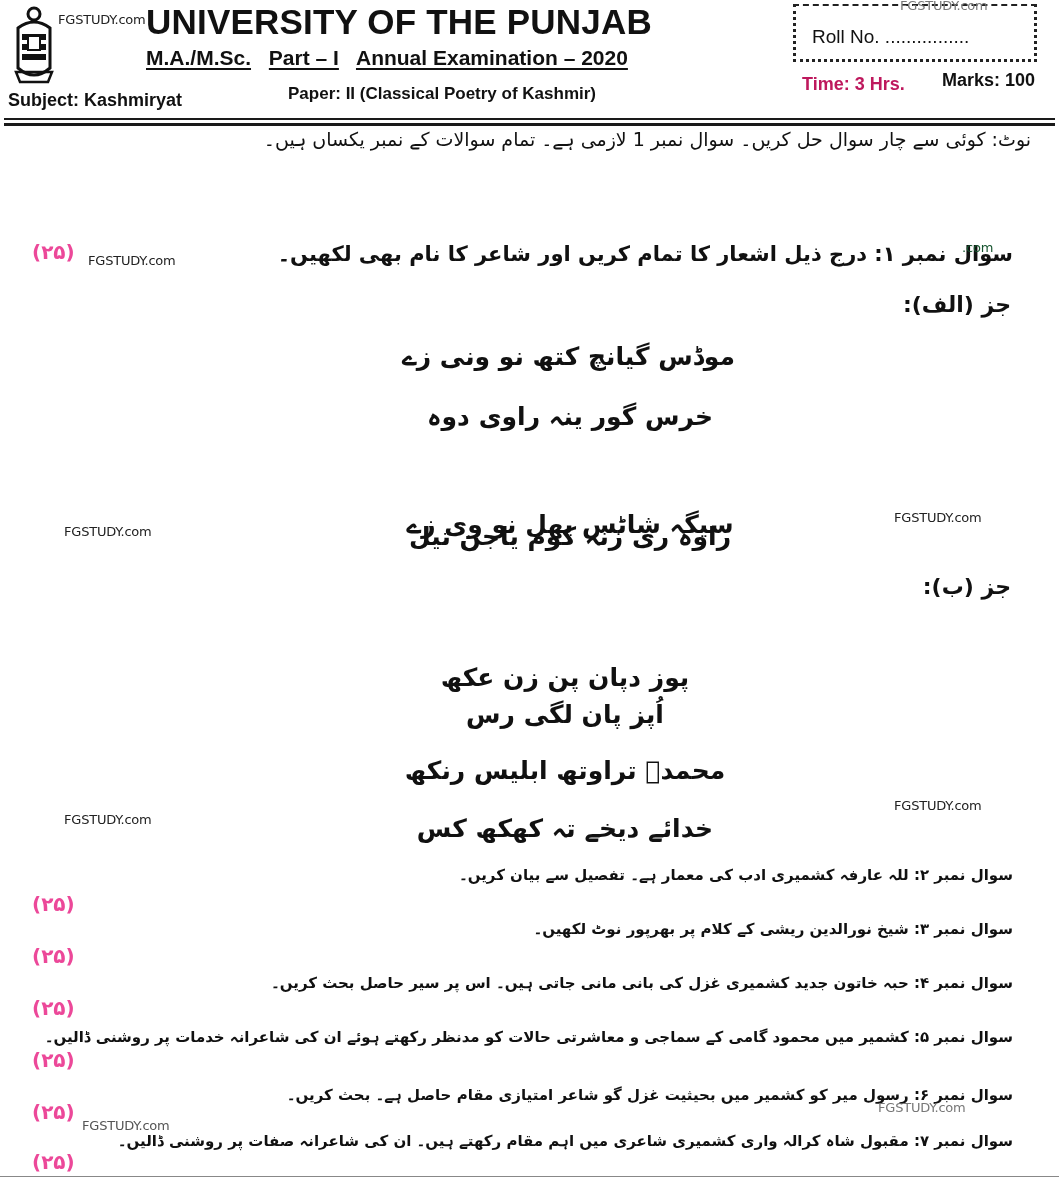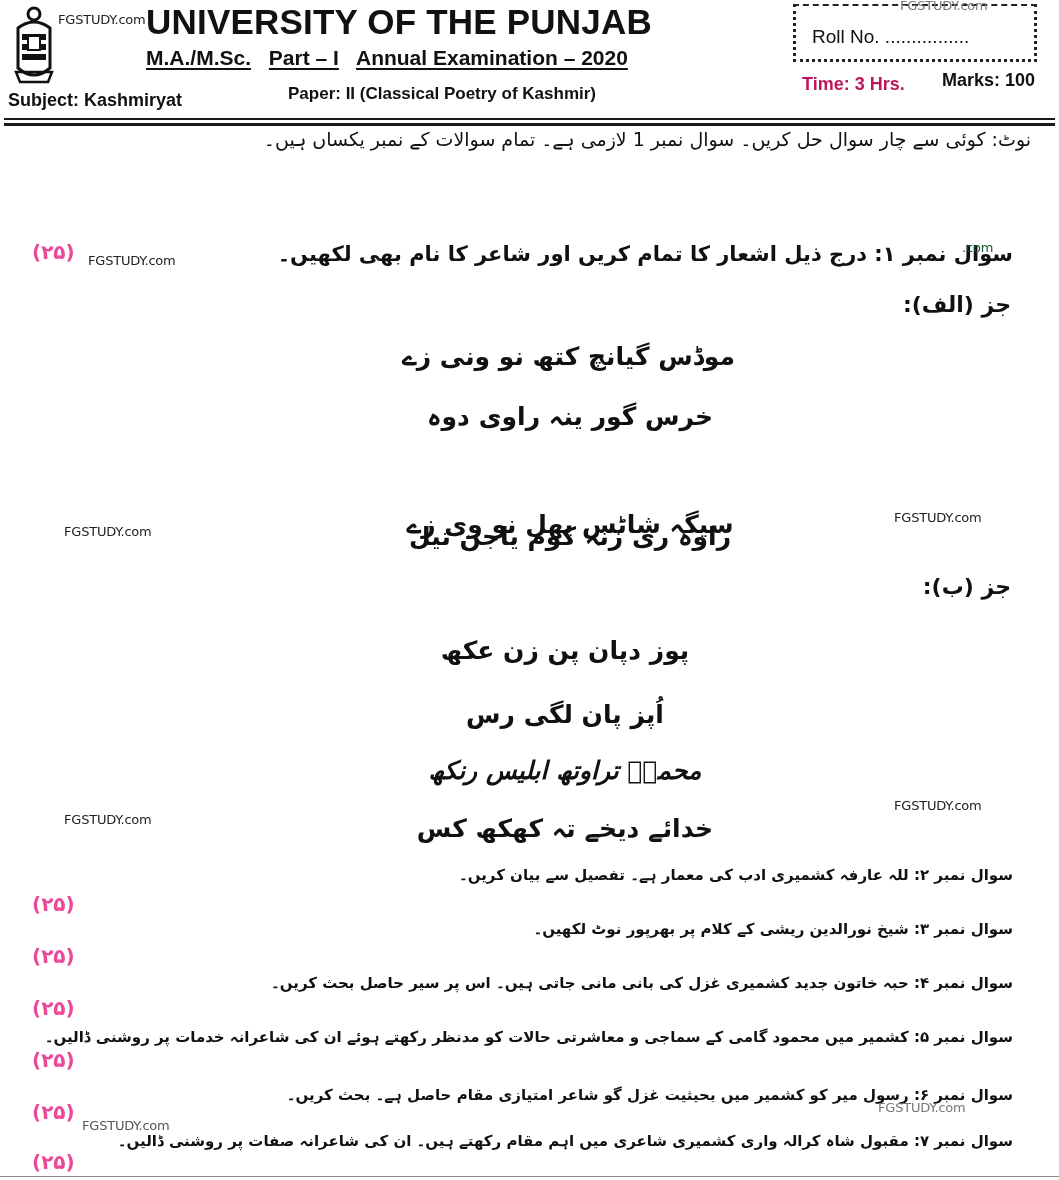--- a/index.html
+++ b/index.html
@@ -70,23 +70,23 @@
 <div class="abs urdu verse" style="left:405px; top:342px;">موڈس گیانچ کتھ نو ونی زے</div>
 <div class="abs urdu verse" style="left:405px; top:402px;">خرس گور ینہ راوی دوہ</div>
 <div class="abs urdu verse" style="left:405px; top:462px;margin-top:48px;">سیگہ شاٹس پھل نو وی زے</div>
 <div class="abs urdu verse" style="left:405px; top:522px;">راوہ ری زنہ کوم یاجن تیل</div>
 
 <div class="abs wm" style="left:64px; top:524px;">FGSTUDY.com</div>
 <div class="abs wm" style="left:894px; top:510px;">FGSTUDY.com</div>
 
 <div class="abs urdu part" style="right:48px; top:574px;">جز (ب):</div>
 
-<div class="abs urdu verse" style="left:400px; top:636px;">پوز دپان پن زن عکھ</div>
+<div class="abs urdu verse" style="left:400px; top:663px;">پوز دپان پن زن عکھ</div>
 <div class="abs urdu verse" style="left:400px; top:700px;">اُپز پان لگی رس</div>
-<div class="abs urdu verse" style="left:400px; top:756px;font-style:italic;">محمدؐ تراوتھ ابلیس رنکھ</div>
+<div class="abs urdu verse" style="left:400px; top:756px;">محمدؐ تراوتھ ابلیس رنکھ</div>
 <div class="abs urdu verse" style="left:400px; top:814px;">خدائے دیخے تہ کھکھ کس</div>
 
 <div class="abs wm" style="left:64px; top:812px;">FGSTUDY.com</div>
 <div class="abs wm" style="left:894px; top:798px;">FGSTUDY.com</div>
 
 <div class="abs urdu q-line" style="top:866px;">سوال نمبر ۲: للہ عارفہ کشمیری ادب کی معمار ہے۔ تفصیل سے بیان کریں۔</div>
 <div class="abs marks-badge" style="top:892px;">(۲۵)</div>
 
 <div class="abs urdu q-line" style="top:920px;">سوال نمبر ۳: شیخ نورالدین ریشی کے کلام پر بھرپور نوٹ لکھیں۔</div>
 <div class="abs marks-badge" style="top:944px;">(۲۵)</div>

